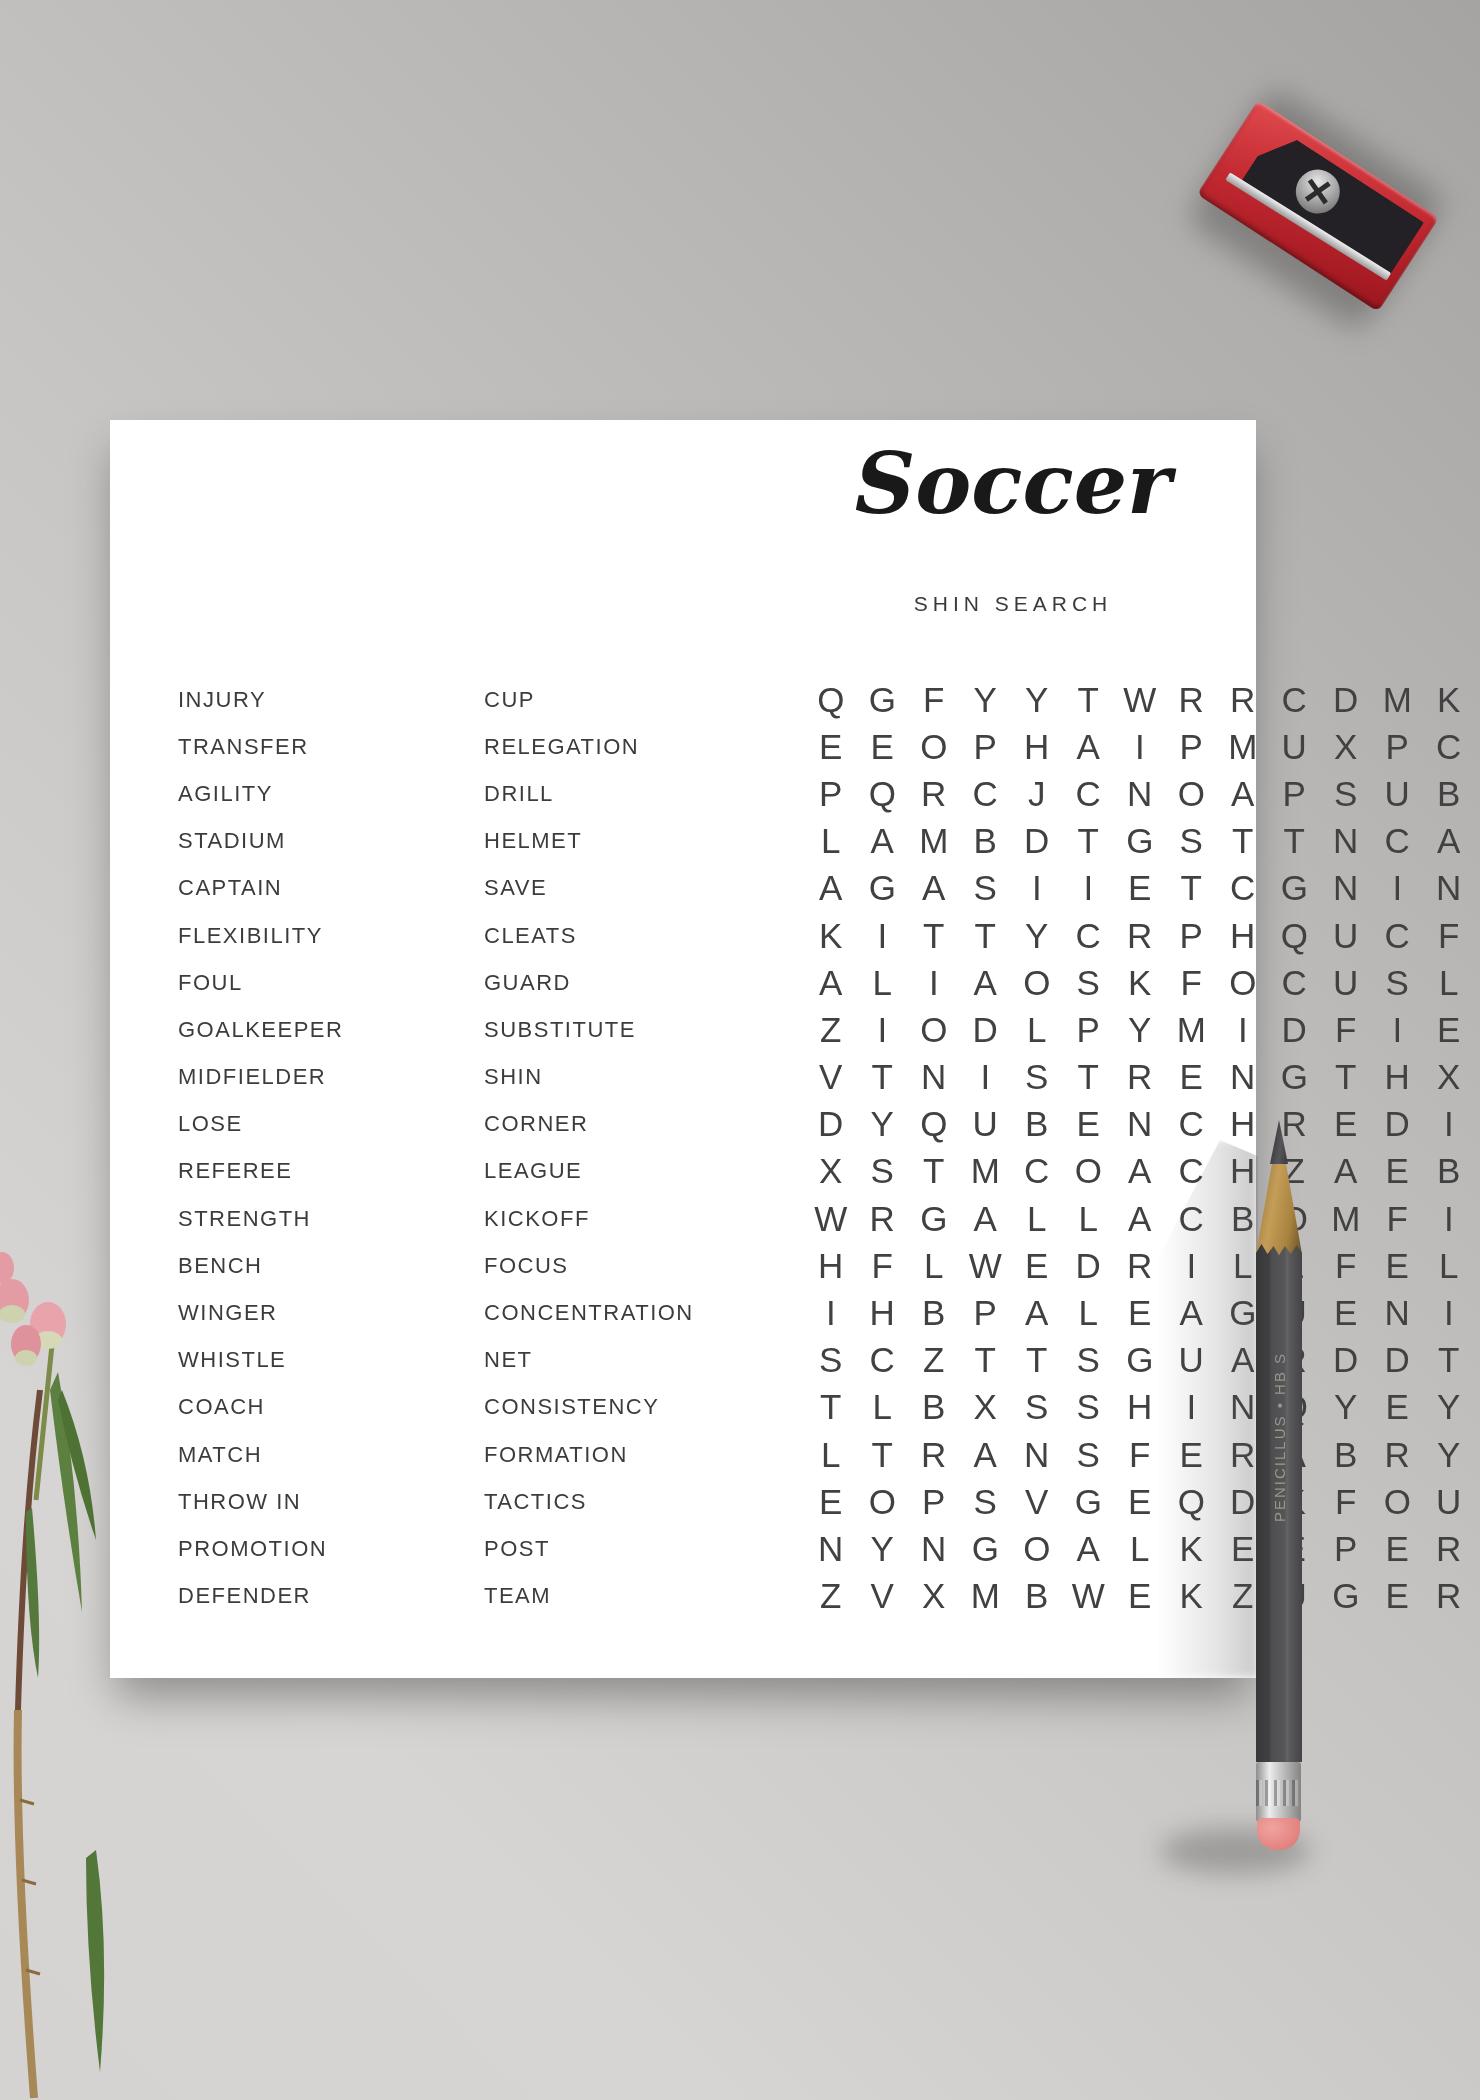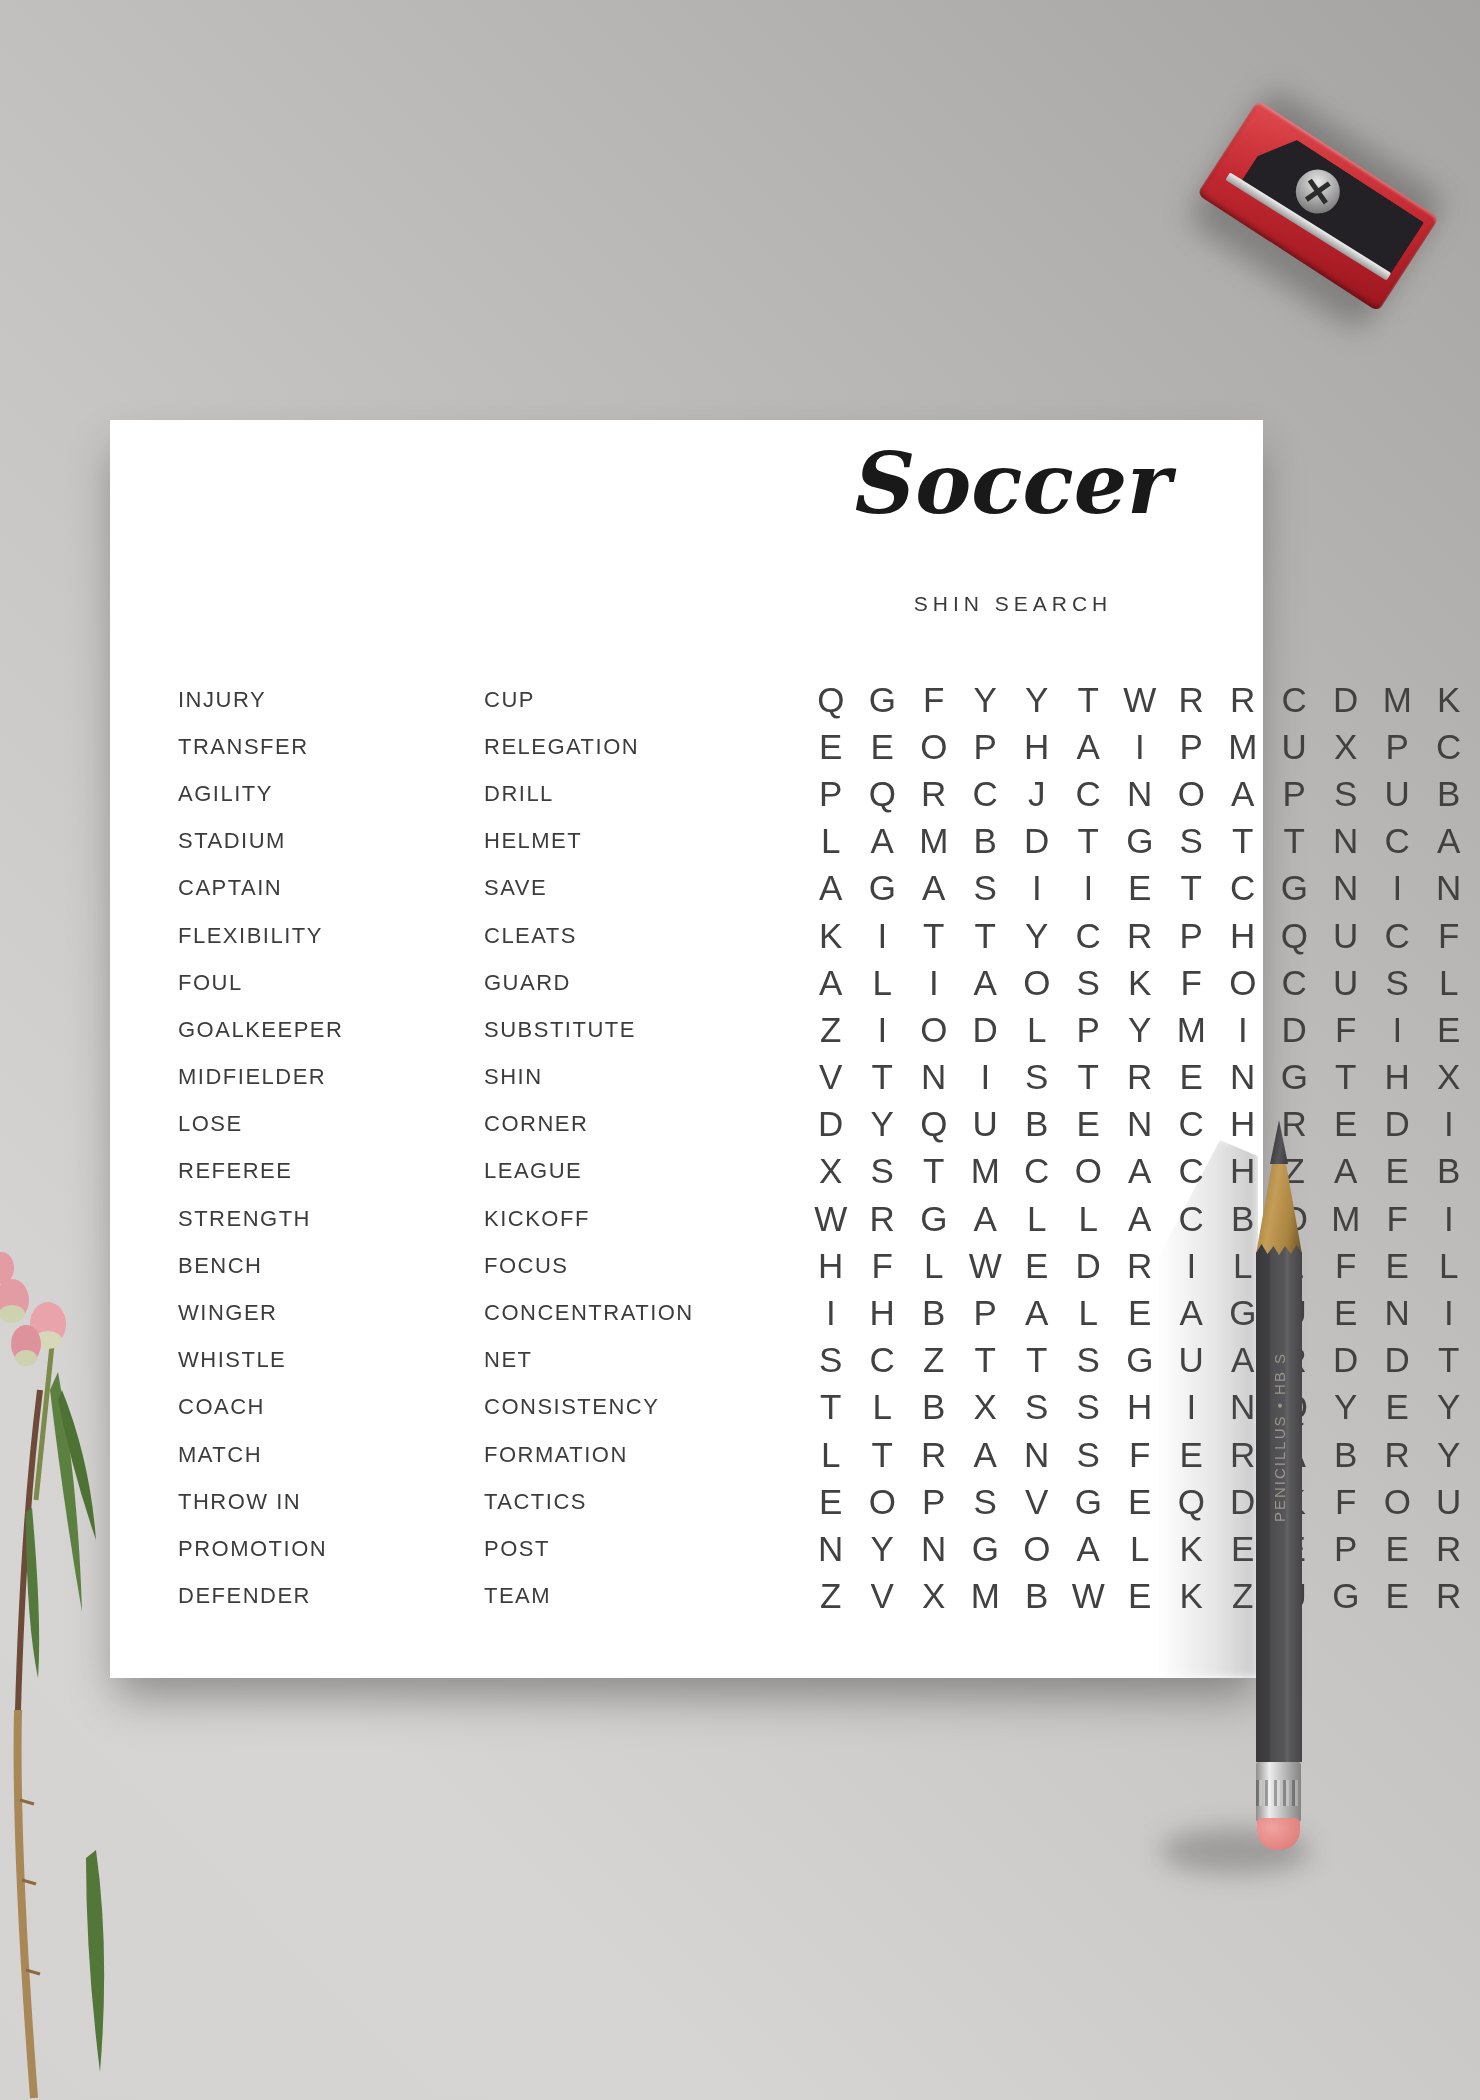--- a/index.html
+++ b/index.html
@@ -2,21 +2,21 @@
 <html><head>
 <meta charset="utf-8">
 <style>
   html,body{margin:0;padding:0;}
   body{width:1480px;height:2100px;overflow:hidden;font-family:"Liberation Sans",sans-serif;}
   .scene{position:absolute;top:0;left:0;width:1480px;height:2100px;
          background:linear-gradient(225deg,#a5a4a2 0%,#b6b5b3 25%,#c6c5c3 50%,#d6d5d3 80%,#d4d3d1 100%);}
 
   
   .paper{position:absolute;left:110px;top:420px;width:1146px;height:1258px;background:#ffffff;
-         box-shadow:0 24px 42px -6px rgba(0,0,0,0.34);padding-left:7px;}
+         box-shadow:0 24px 42px -6px rgba(0,0,0,0.34);}
   .title-script{position:absolute;left:693px;top:18px;width:420px;text-align:center;
      font-family:"DejaVu Serif",serif;font-style:italic;font-weight:bold;font-size:84px;color:#191919;line-height:1.1;}
   .title-sub{position:absolute;left:693px;top:172px;width:420px;text-align:center;
      font-size:21px;letter-spacing:5px;color:#3a3a3a;}
 
   .wordcol{position:absolute;top:256px;color:#3c3c3c;font-size:22px;letter-spacing:1.5px;}
   .wordcol .word{height:47.2px;display:flex;align-items:center;white-space:nowrap;}
   #wordcol1{left:68px;}
   #wordcol2{left:374px;}
 

